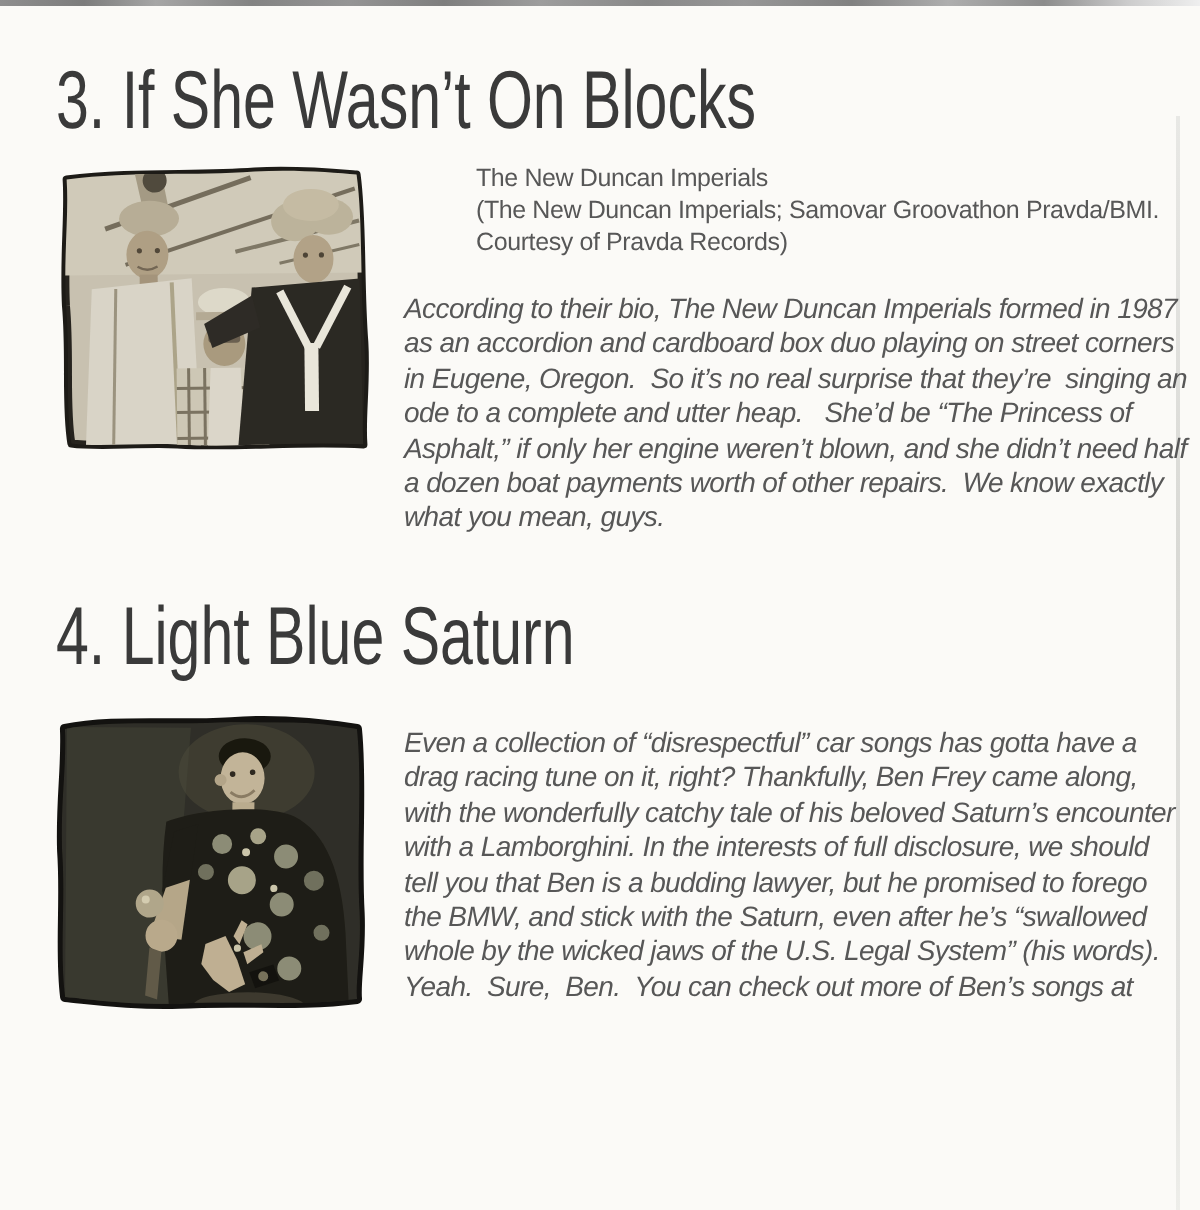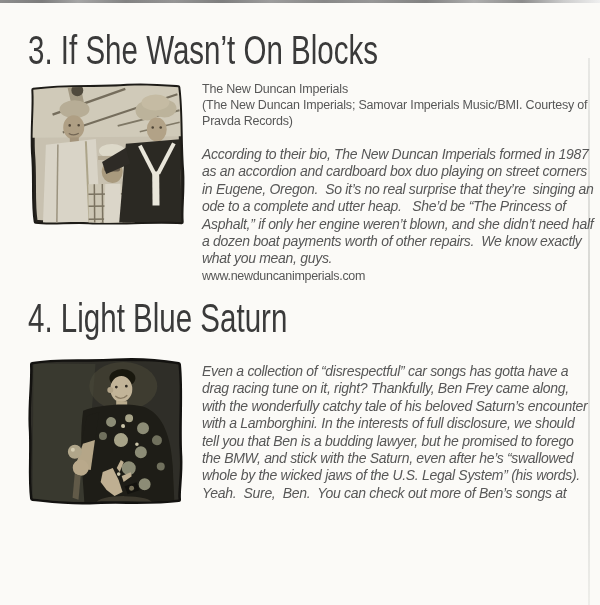--- a/index.html
+++ b/index.html
@@ -42,21 +42,21 @@
 
   .photo { position: absolute; }
   #photo1 { left: 28px; top: 82px; width: 158px; height: 146px; transform: rotate(-0.6deg); }
   #photo2 { left: 25px; top: 356px; width: 163px; height: 152px; transform: rotate(0.4deg); }
   .photo svg { display: block; width: 100%; height: 100%; }
 
   .col {
     position: absolute; left: 202px; width: 392px; color: #575757;
   }
   .artist-name, .credit-line {
-    font-size: 12.5px; line-height: 16px; letter-spacing: -0.2px;
+    font-size: 12.5px; line-height: 16px; letter-spacing: -0.2px; margin-left: 36px;
   }
   #col3-credits { top: 81px; }
   #col4-credits { top: 353px; }
   .description {
     margin: 0;
     font-size: 14px; line-height: 17.4px; letter-spacing: -0.3px;
     white-space: pre-wrap;
     font-style: italic;
   }
   .artist-url {
@@ -131,26 +131,25 @@
         <path d="M112,64 L126,92" stroke="#eceadf" stroke-width="4" fill="none"></path>
         <path d="M146,62 L130,92" stroke="#eceadf" stroke-width="4" fill="none"></path>
         <rect x="124" y="90" width="7" height="34" fill="#eceadf"></rect>
         <rect x="3" y="3" width="152" height="140" fill="#b9b2a0" opacity="0.06"></rect>
       </g>
     </svg>
   </div>
 
   <div class="col" id="col3-credits">
     <div class="artist-name">The New Duncan Imperials</div>
-    <div class="credit-line">(The New Duncan Imperials; Samovar Imperials Music/BMI. Courtesy of Pravda Records)</div>
+    <div class="credit-line">(The New Duncan Imperials; Samovar Groovathon Pravda/BMI. Courtesy of Pravda Records)</div>
   </div>
 
   <div class="col" id="col3-body">
     <p class="description">According to their bio, The New Duncan Imperials formed in 1987 as an accordion and cardboard box duo playing on street corners in Eugene, Oregon.  So it’s no real surprise that they’re  singing an ode to a complete and utter heap.   She’d be “The Princess of Asphalt,” if only her engine weren’t blown, and she didn’t need half a dozen boat payments worth of other repairs.  We know exactly what you mean, guys.</p>
-    <div class="artist-url">www.newduncanimperials.com</div>
   </div>
 
   <h1 class="track-title" id="title4">4. Light Blue Saturn</h1>
 
   <div class="photo" id="photo2">
     <svg viewBox="0 0 163 152" role="img" aria-label="dark photo of a man in a floral shirt holding a microphone and making a hand gesture">
       <defs>
         <clipPath id="clip2">
           <path d="M7,9 C30,4 60,7 90,5 C115,3 140,6 153,8 C156,35 153,70 155,100 C156,120 153,135 154,143 C125,147 95,144 65,146 C40,147 20,144 8,143 C5,120 8,95 6,70 C5,45 8,28 7,9 Z"></path>
         </clipPath>

